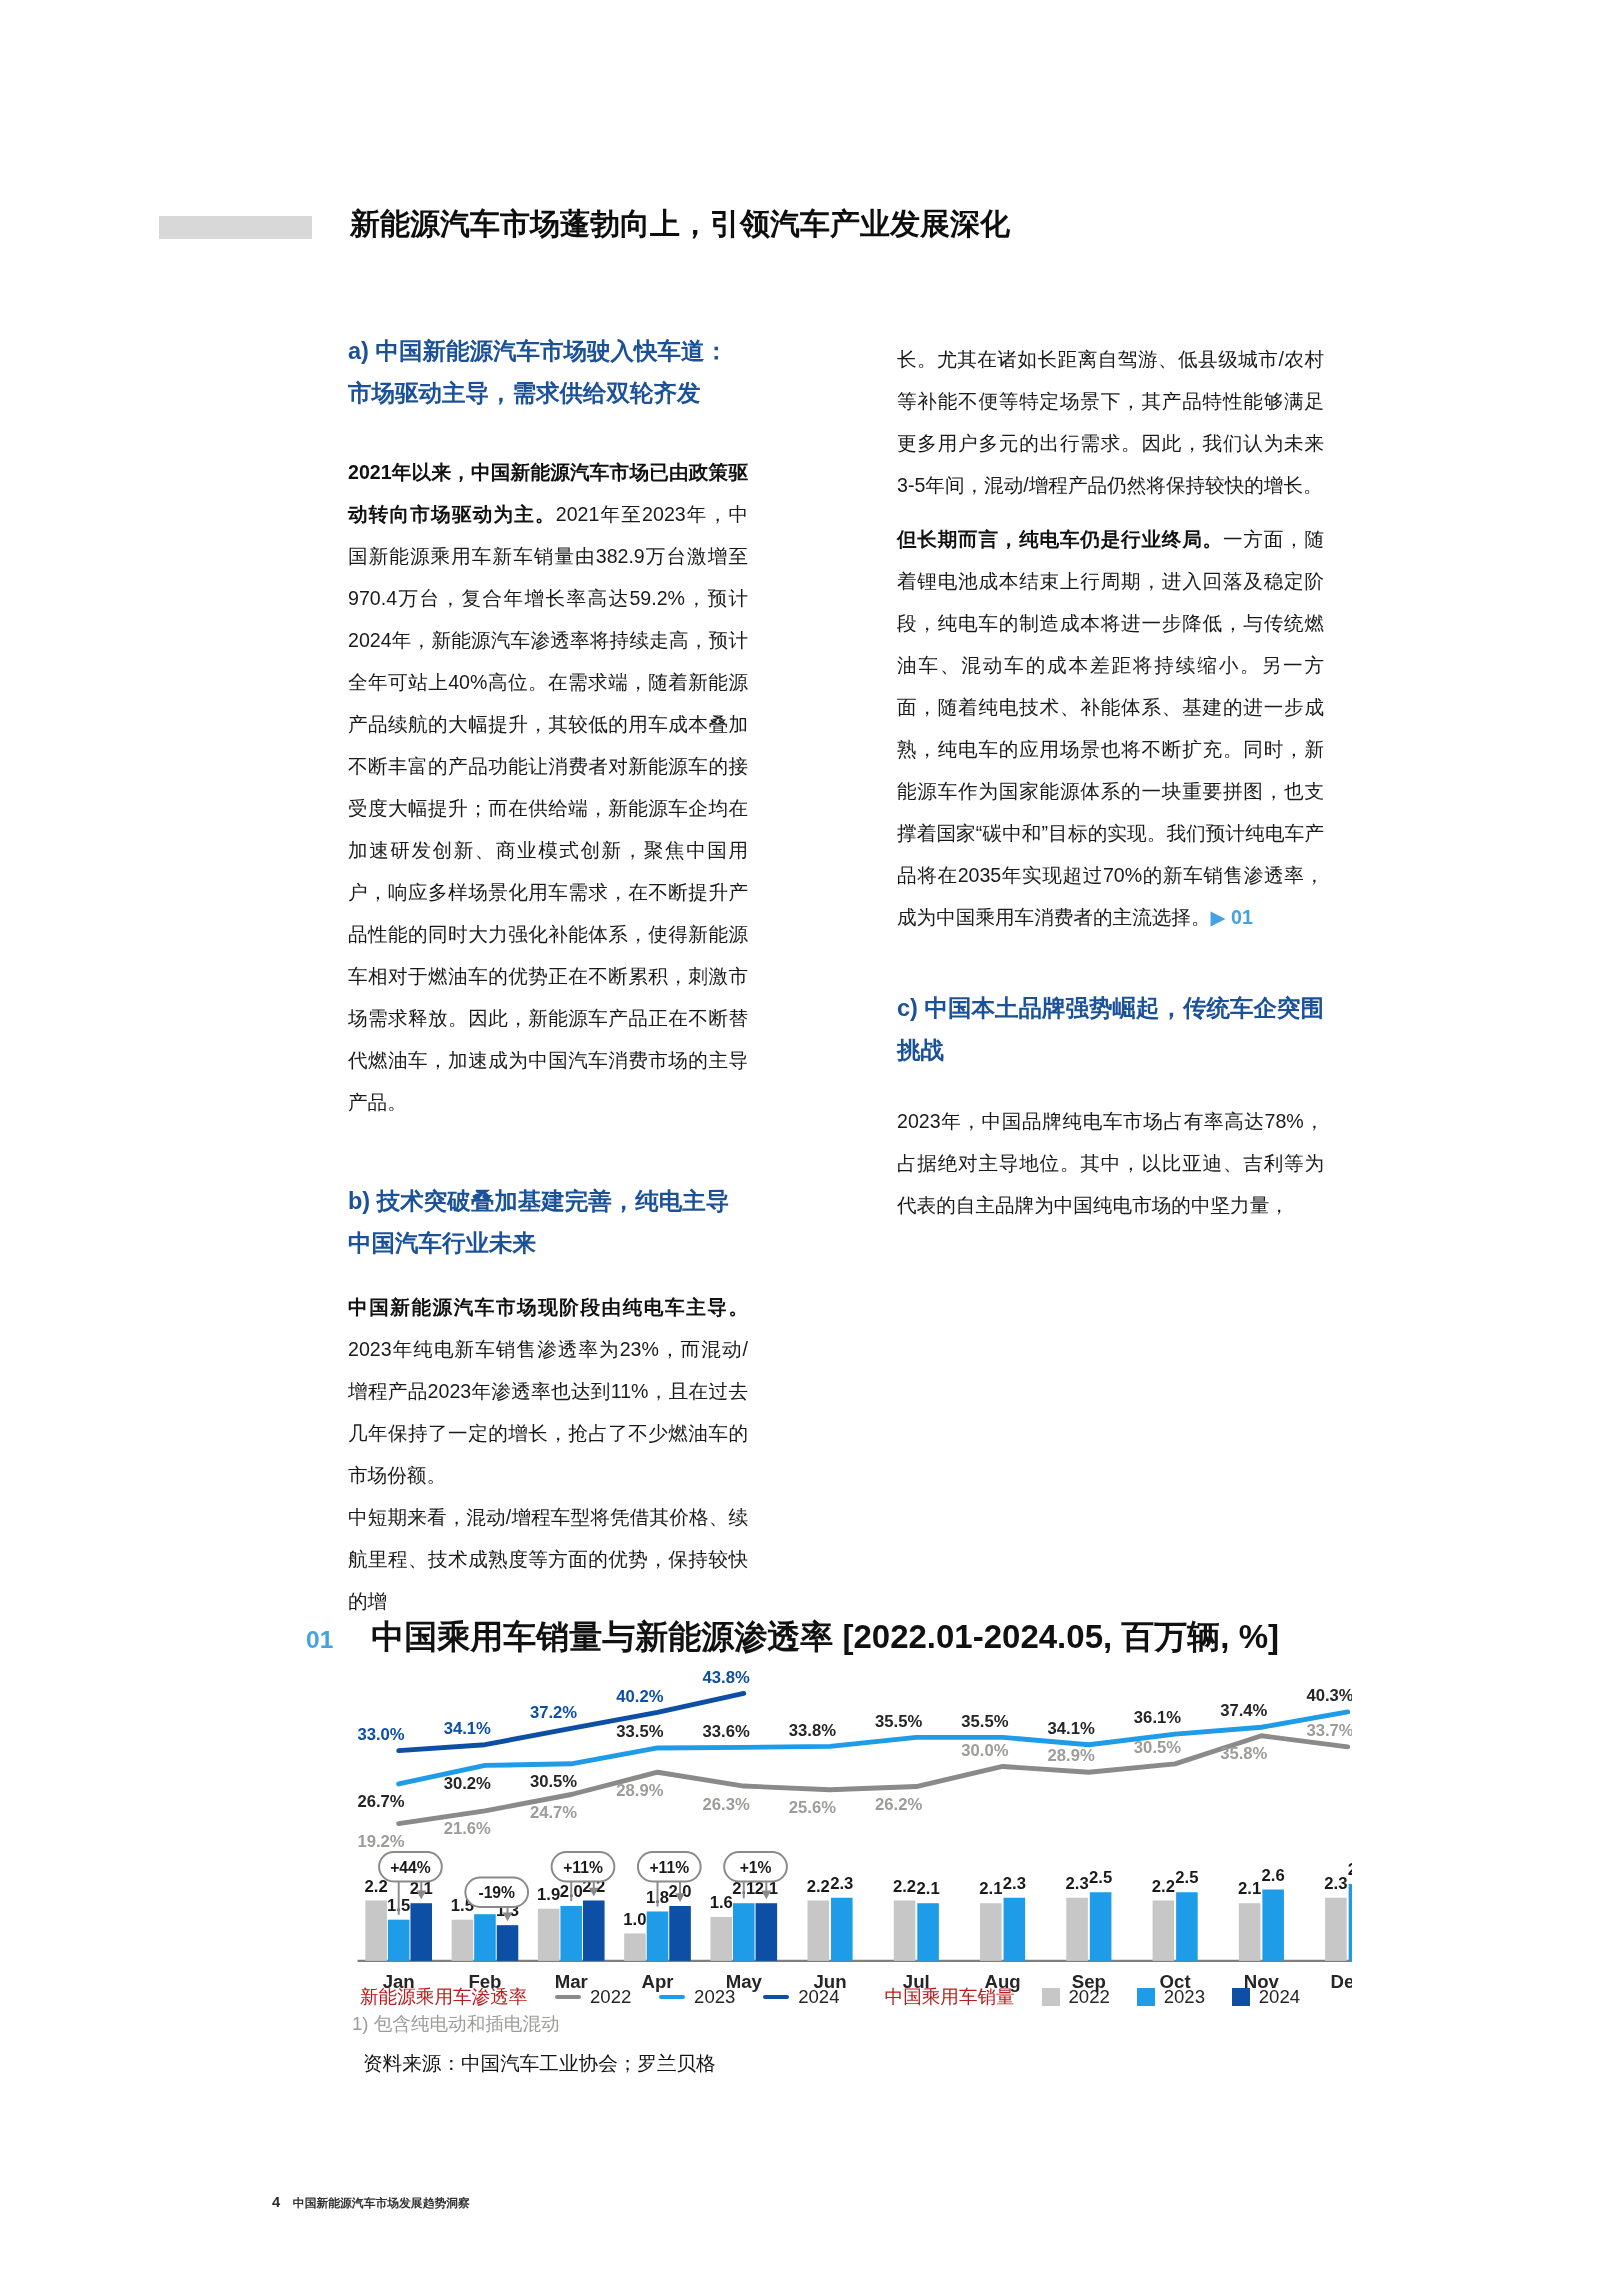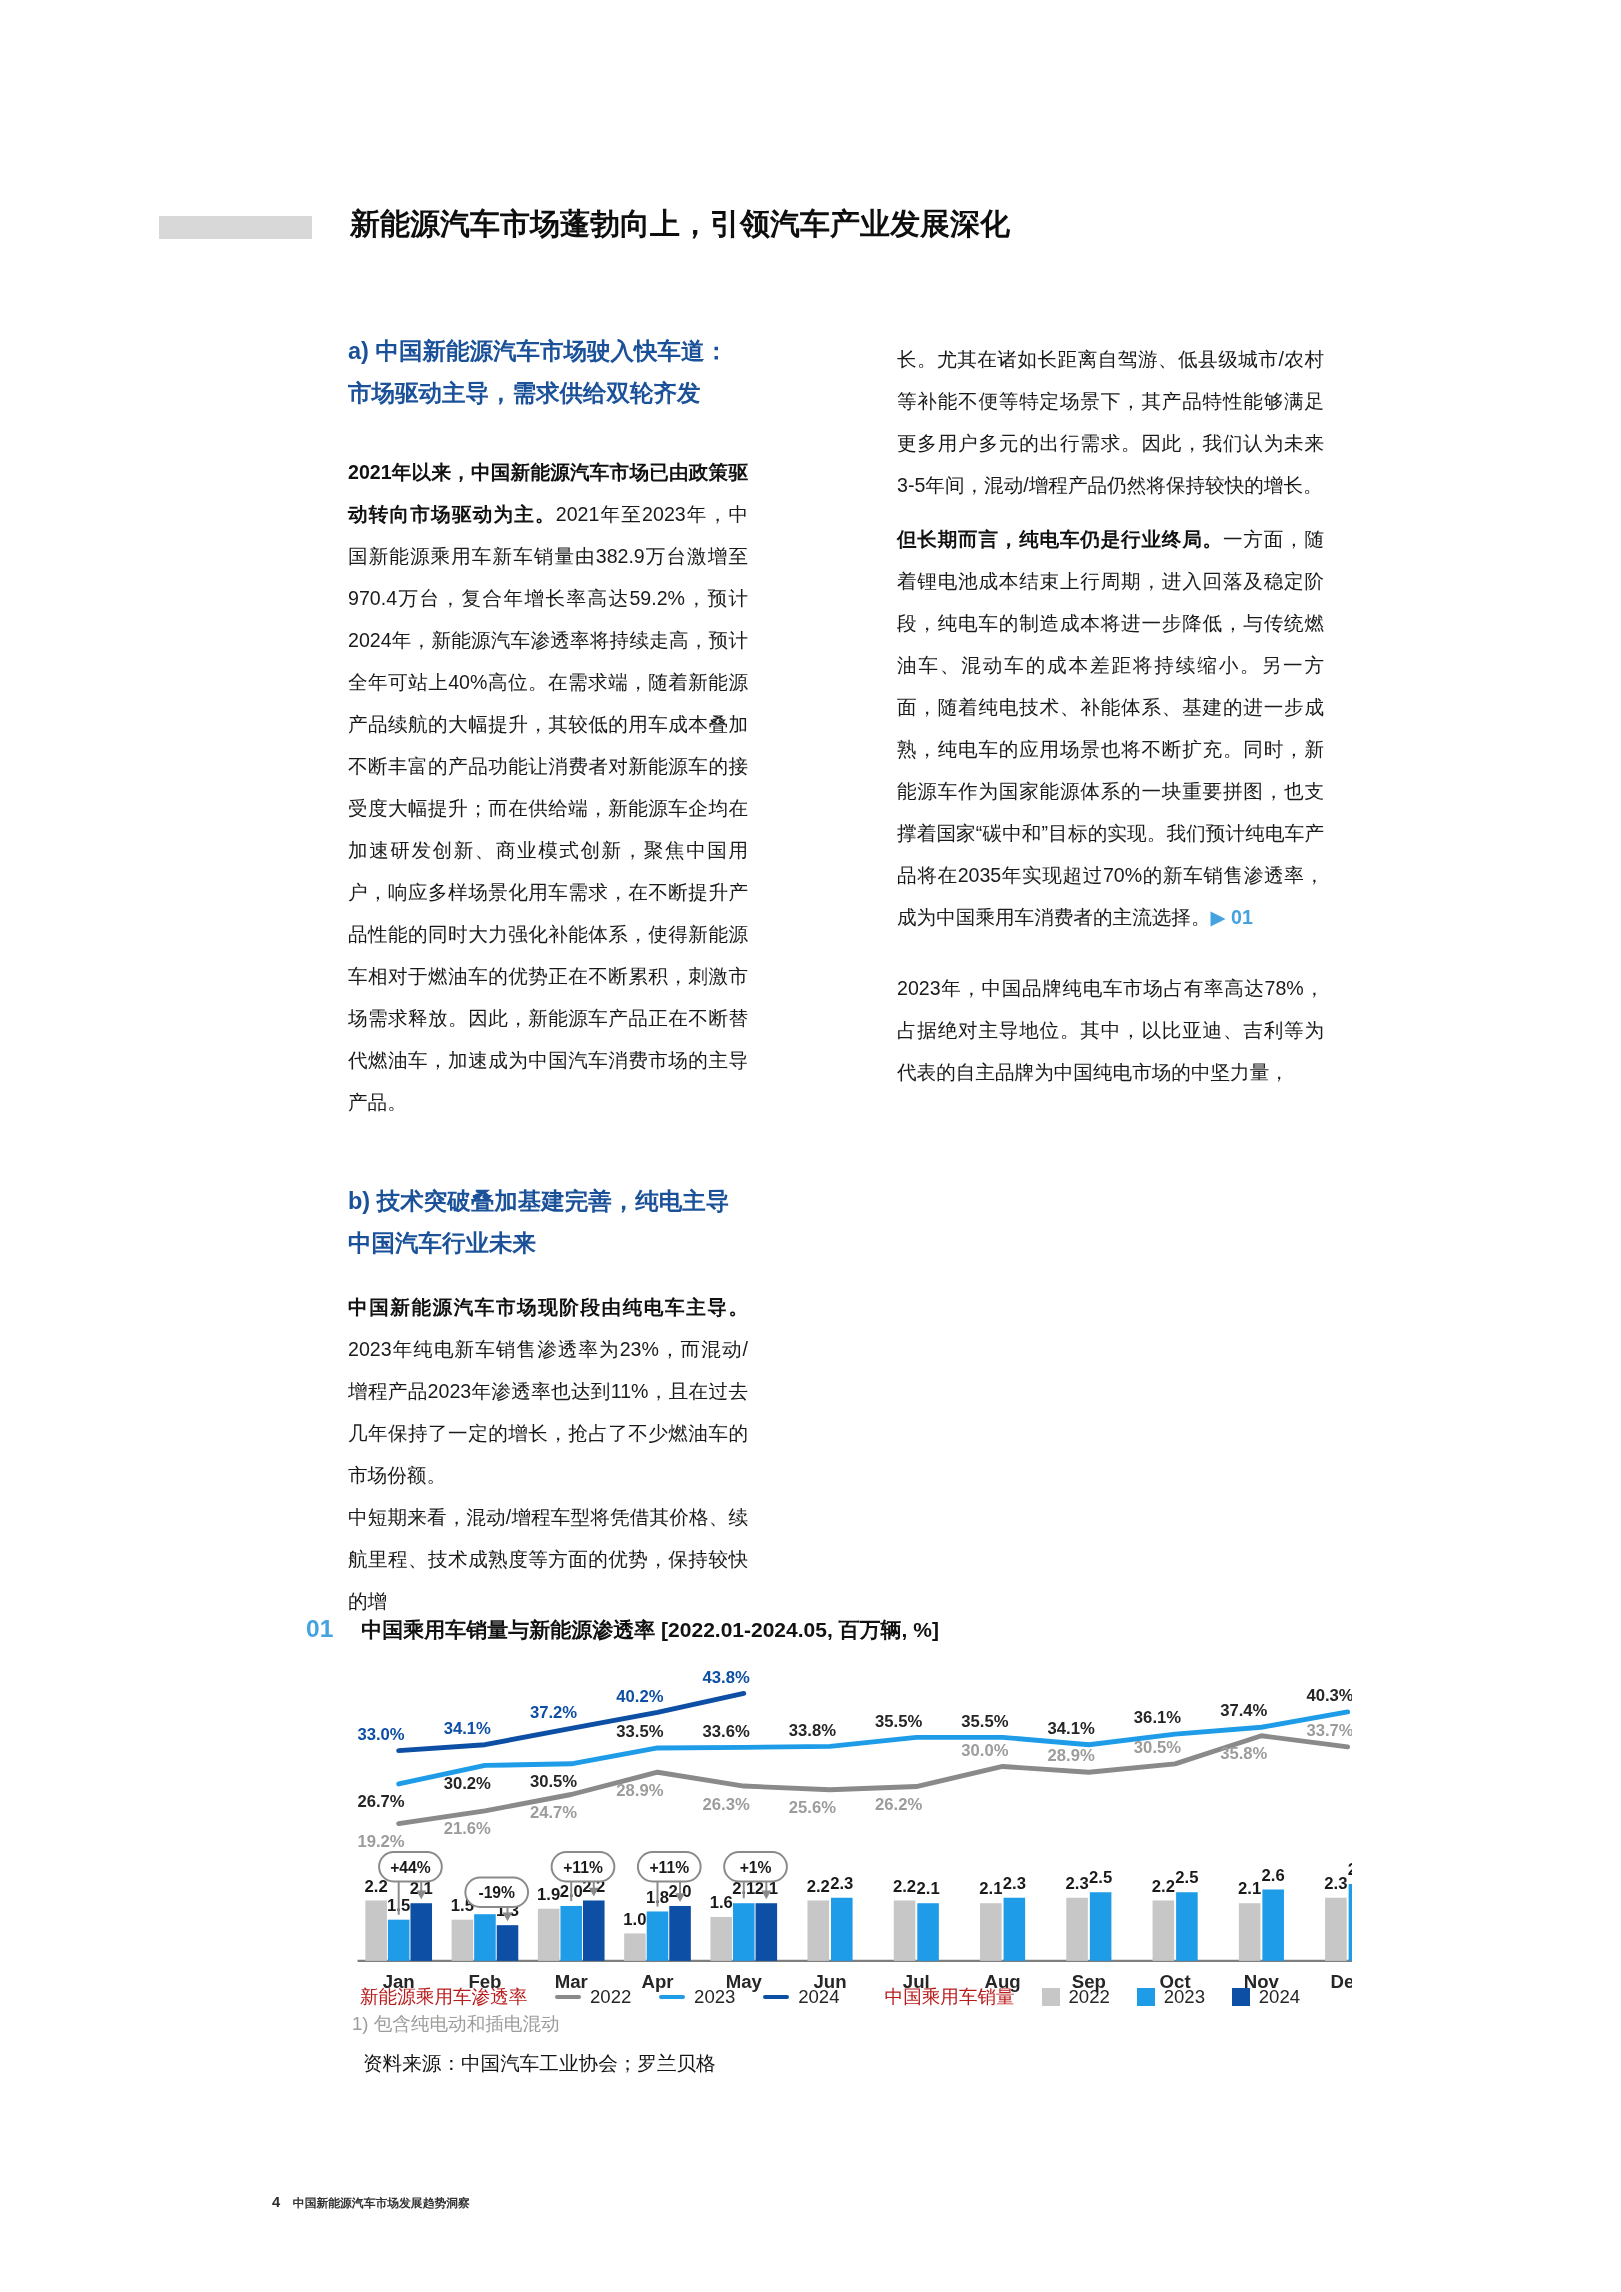--- a/index.html
+++ b/index.html
@@ -21,21 +21,21 @@
   .mt22 { margin-top:21.6px !important; }
   .mt30 { margin-top:29px !important; }
   .mt32 { margin-top:31px !important; }
   .mt38 { margin-top:37px !important; }
   .mt50 { margin-top:49px !important; }
   .mt58 { margin-top:57px !important; }
   .fig-ref { color:#45a2e0; font-weight:700; white-space:nowrap; }
 
   .chart-header { position:absolute; left:306px; top:1615px; display:flex; align-items:baseline; }
   .chart-label { font-size:24.5px; font-weight:700; color:#45a2e0; }
-  .chart-title { margin-left:28px; font-size:21px; font-weight:700; color:#111; white-space:nowrap; }
+  .chart-title { margin-left:38px; font-size:33px; font-weight:700; color:#111; white-space:nowrap; }
 
   #chart-svg { position:absolute; left:333px; top:1654px; }
   .bar-label    { font-size:17px; font-weight:700; fill:#1a1a1a; }
   .line-label   { font-size:17px; font-weight:700; }
   .bubble-label { font-size:16px; font-weight:700; fill:#1a1a1a; }
   .month-label  { font-size:19px; font-weight:700; fill:#262626; }
 
   .legend { position:absolute; left:360px; top:1984px; display:flex; align-items:center; font-size:18.6px; color:#262626; white-space:nowrap; }
   .legend .cap { color:#b91c1c; }
   .legend .cap.bars { margin-left:45px; }
@@ -62,20 +62,21 @@
     <h2 class="sec-heading">a) 中国新能源汽车市场驶入快车道：市场驱动主导，需求供给双轮齐发</h2>
     <p class="mt38"><span class="lead">2021年以来，中国新能源汽车市场已由政策驱动转向市场驱动为主。</span><span>2021年至2023年，中国新能源乘用车新车销量由382.9万台激增至970.4万台，复合年增长率高达59.2%，预计2024年，新能源汽车渗透率将持续走高，预计全年可站上40%高位。在需求端，随着新能源产品续航的大幅提升，其较低的用车成本叠加不断丰富的产品功能让消费者对新能源车的接受度大幅提升；而在供给端，新能源车企均在加速研发创新、商业模式创新，聚焦中国用户，响应多样场景化用车需求，在不断提升产品性能的同时大力强化补能体系，使得新能源车相对于燃油车的优势正在不断累积，刺激市场需求释放。因此，新能源车产品正在不断替代燃油车，加速成为中国汽车消费市场的主导产品。</span></p>
     <h2 class="sec-heading mt58">b) 技术突破叠加基建完善，纯电主导中国汽车行业未来</h2>
     <p class="mt22"><span class="lead">中国新能源汽车市场现阶段由纯电车主导。</span><span>2023年纯电新车销售渗透率为23%，而混动/增程产品2023年渗透率也达到11%，且在过去几年保持了一定的增长，抢占了不少燃油车的市场份额。</span></p>
     <p>中短期来看，混动/增程车型将凭借其价格、续航里程、技术成熟度等方面的优势，保持较快的增</p>
   </div>
 
   <div class="col col-right">
     <p class="mt8">长。尤其在诸如长距离自驾游、低县级城市/农村等补能不便等特定场景下，其产品特性能够满足更多用户多元的出行需求。因此，我们认为未来3-5年间，混动/增程产品仍然将保持较快的增长。</p>
     <p class="mt13"><span class="lead">但长期而言，纯电车仍是行业终局。</span><span>一方面，随着锂电池成本结束上行周期，进入回落及稳定阶段，纯电车的制造成本将进一步降低，与传统燃油车、混动车的成本差距将持续缩小。另一方面，随着纯电技术、补能体系、基建的进一步成熟，纯电车的应用场景也将不断扩充。同时，新能源车作为国家能源体系的一块重要拼图，也支撑着国家“碳中和”目标的实现。我们预计纯电车产品将在2035年实现超过70%的新车销售渗透率，成为中国乘用车消费者的主流选择。</span><span class="fig-ref">▶ 01</span></p>
+    <h2 class="sec-heading mt50">c) 中国本土品牌强势崛起，传统车企突围挑战</h2>
     <p class="mt30">2023年，中国品牌纯电车市场占有率高达78%，占据绝对主导地位。其中，以比亚迪、吉利等为代表的自主品牌为中国纯电市场的中坚力量，</p>
   </div>
 
   <div class="chart-header">
     <span class="chart-label">01</span>
     <span class="chart-title">中国乘用车销量与新能源渗透率 [2022.01-2024.05, 百万辆, %]</span>
   </div>
 
   <svg id="chart-svg" width="1098" height="351" viewBox="0 0 1120 358">
       <line x1="25" y1="313" x2="1085" y2="313" stroke="#7f7f7f" stroke-width="2.5"></line>

